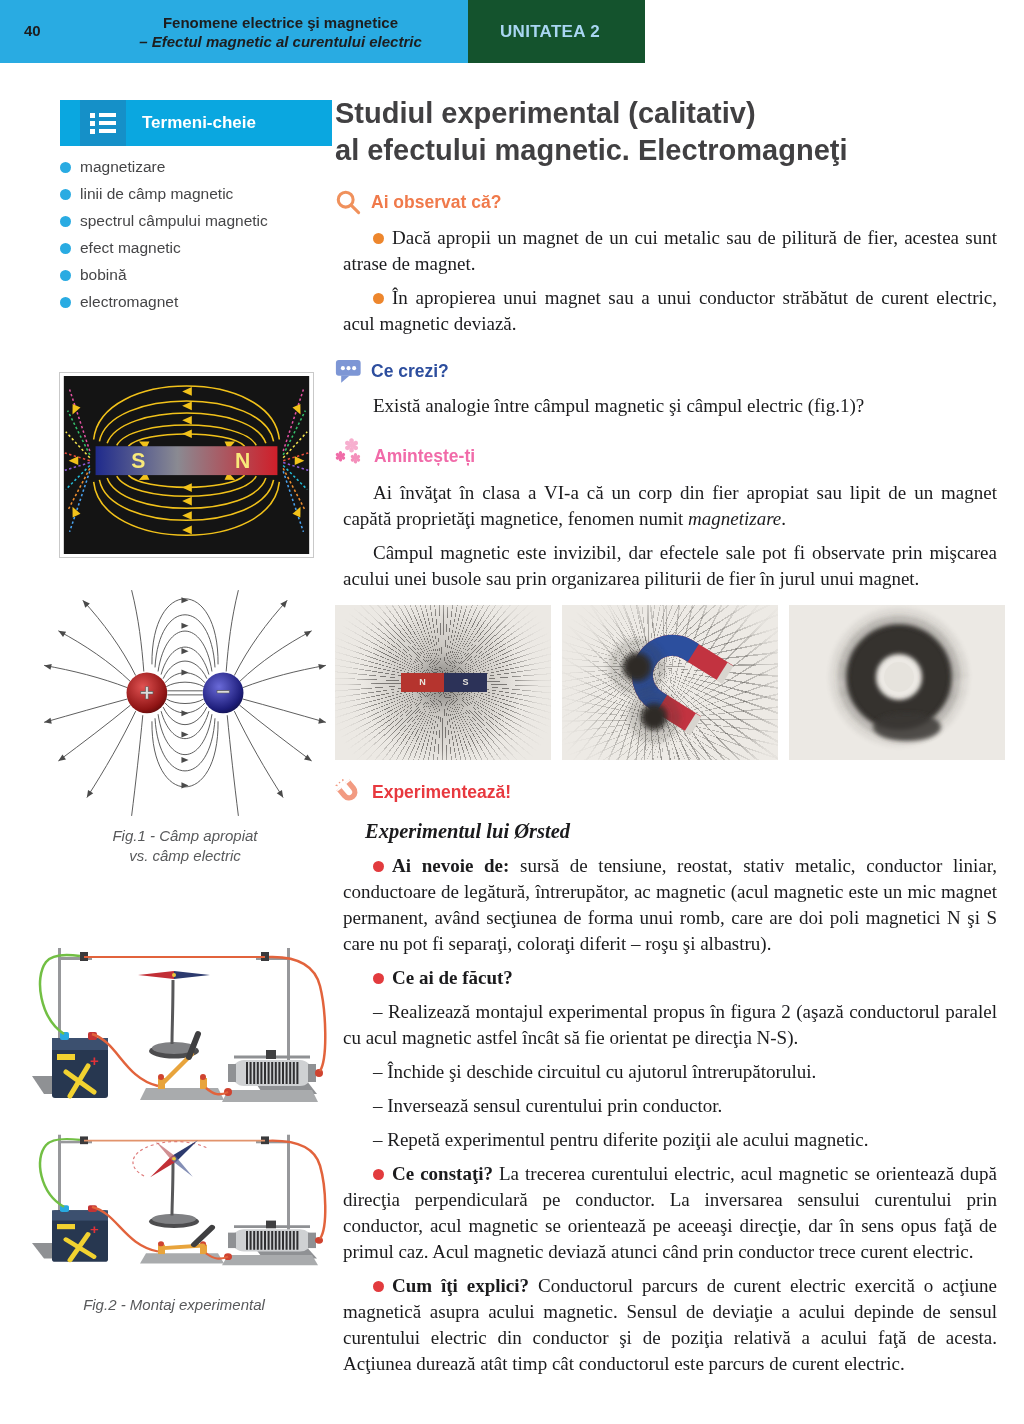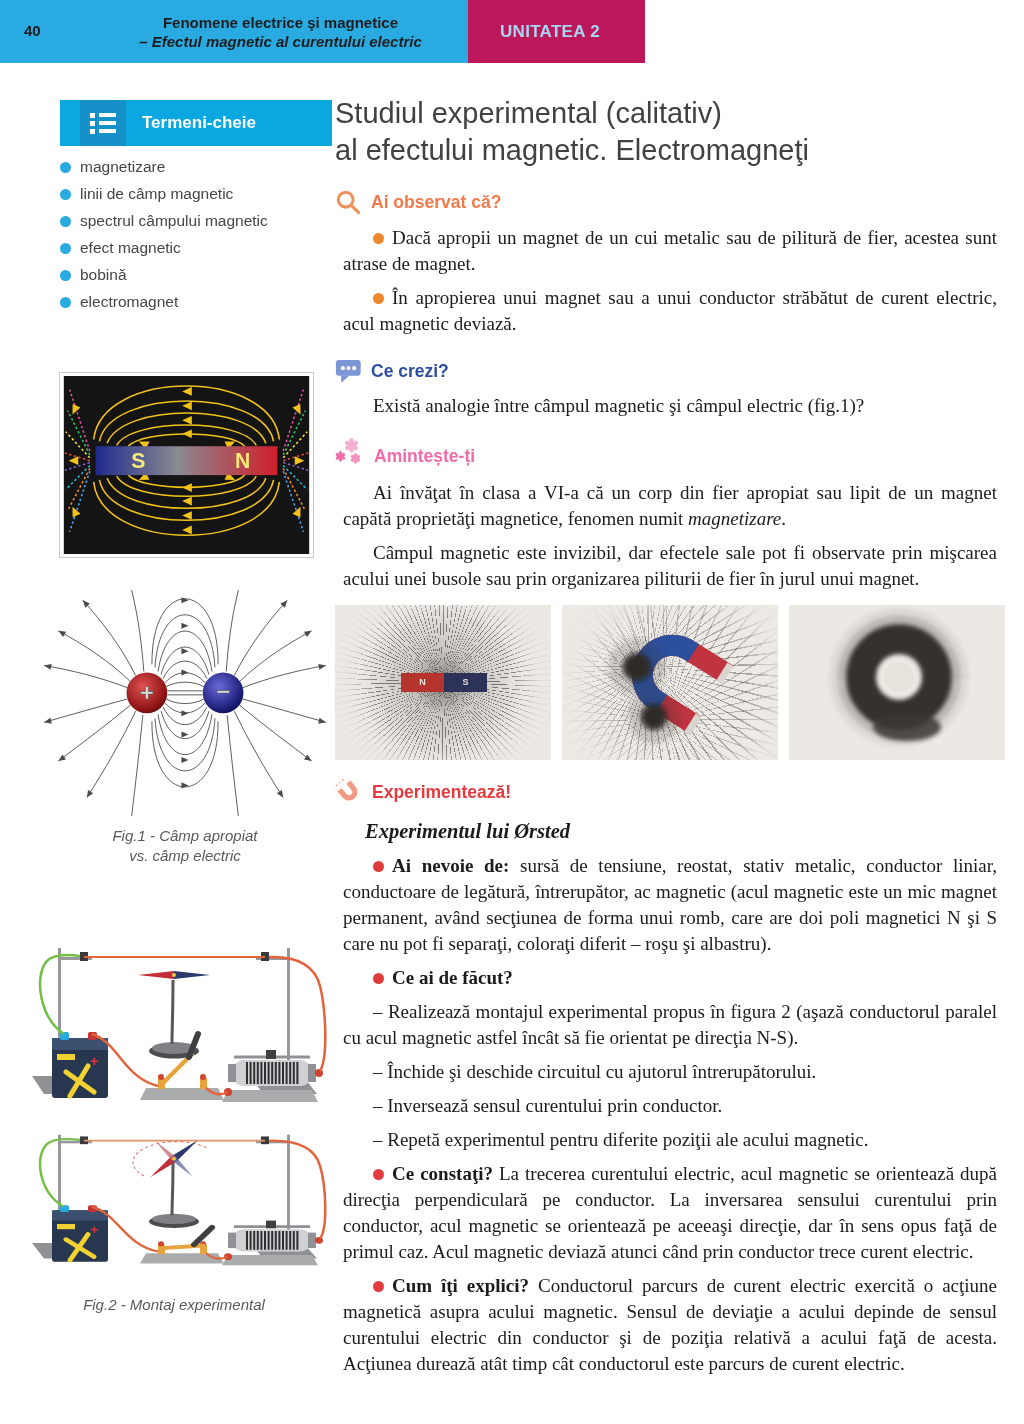--- a/index.html
+++ b/index.html
@@ -1,21 +1,21 @@
 <!DOCTYPE html>
 <html><head>
 <meta charset="utf-8">
 <style>
   html,body{margin:0;padding:0;}
   body{width:1024px;height:1424px;background:#ffffff;font-family:"Liberation Sans",sans-serif;position:relative;overflow:hidden;color:#1c1c1e;}
   .page{position:absolute;inset:0;}
 
   
   .header-blue{position:absolute;left:0;top:0;width:468px;height:63px;background:#29ABE2;}
-  .header-tab{position:absolute;left:468px;top:0;width:177px;height:63px;background:#be185d;display:flex;align-items:center;}
+  .header-tab{position:absolute;left:468px;top:0;width:177px;height:63px;background:#14532d;display:flex;align-items:center;}
   .header-tab span{color:#A9D6F2;font-weight:bold;font-size:17px;letter-spacing:.3px;margin-left:32px;}
   .page-num{position:absolute;left:24px;top:22px;font-size:15px;font-weight:bold;color:#1d1d1f;}
   .header-title{position:absolute;left:113px;top:13px;width:335px;text-align:center;font-size:15px;font-weight:bold;color:#1d1d1f;line-height:19px;}
   .header-title .l2{font-style:italic;}
 
   
   .kt-box{position:absolute;left:60px;top:100px;width:252px;height:46px;background:#0AA7E0;display:flex;align-items:center;padding-left:20px;}
   .kt-iconbox{width:46px;height:46px;background:#1590C8;display:flex;align-items:center;justify-content:center;flex:0 0 46px;}
   .kt-glyph{width:26px;}
   .kt-glyph .row{display:flex;align-items:center;margin:3px 0;}
@@ -26,21 +26,21 @@
   .kt-item{display:flex;align-items:center;margin-bottom:9px;font-size:15.5px;color:#454547;}
   .kt-dot{width:11px;height:11px;border-radius:50%;background:#29ABE2;margin-right:9px;flex:0 0 11px;}
 
   .magnet-img{position:absolute;left:59px;top:372px;width:255px;height:186px;background:#fff;border:1px solid #c9c9c9;padding:3px;box-sizing:border-box;}
   .fig1{position:absolute;left:42px;top:582px;width:286px;text-align:center;}
   .figcap{font-size:15px;font-style:italic;color:#58595B;line-height:20px;}
   .fig2{position:absolute;left:20px;top:930px;width:308px;text-align:center;}
 
   
   .main{position:absolute;left:335px;top:95px;width:670px;}
-  h1{margin:0 0 20px 0;font-size:29px;line-height:37px;color:#414042;font-weight:normal;}
+  h1{margin:0 0 20px 0;font-size:29px;line-height:37px;color:#414042;font-weight:bold;}
   .sec-head{display:flex;align-items:center;margin:16px 0 9px 0;font-weight:bold;font-size:17.5px;}
   .sec-head .ic{margin-right:9px;display:flex;align-items:center;}
   .c-orange{color:#F07A4B}.c-blue{color:#2D4E9E}.c-pink{color:#F16BA9}.c-red{color:#E8393F}
   .body-p{font-family:"Liberation Serif",serif;font-size:19px;line-height:26px;text-align:justify;text-indent:30px;margin:8px;color:#1b1b1d;}
   .subtitle{font-family:"Liberation Serif",serif;font-size:20.5px;font-weight:bold;font-style:italic;margin:14px 0 10px 0;text-indent:30px;color:#1b1b1d;}
   .dot{display:inline-block;width:11px;height:11px;border-radius:50%;margin-right:8px;}
   .dot.orange{background:#ED862D}
   .dot.red{background:#E23B3E}
   .lead{font-weight:bold;}
   .photos{display:flex;gap:11px;margin:13px 0 6px 0;}

